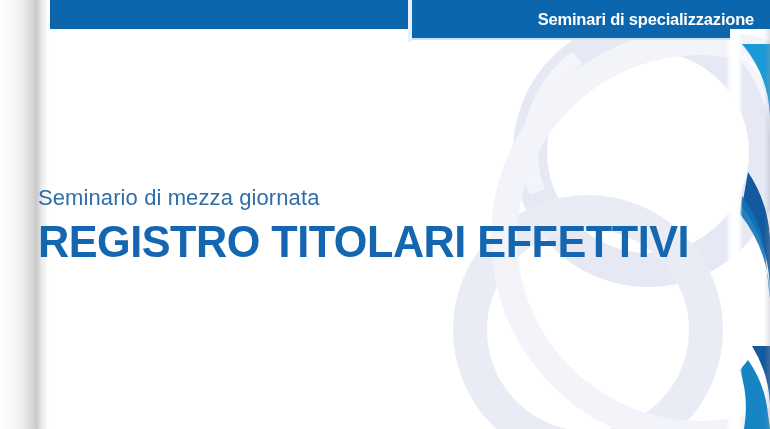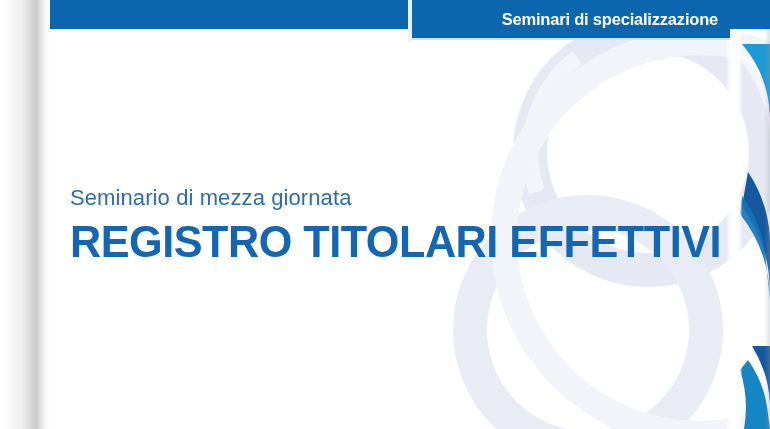--- a/index.html
+++ b/index.html
@@ -100,29 +100,29 @@
     display: flex;
     align-items: center;
     justify-content: flex-end;
     color: #ffffff;
     font-family: "Liberation Sans", sans-serif;
     font-size: 16.5px;
     font-weight: bold;
     letter-spacing: -0.2px;
     white-space: nowrap;
     z-index: 10;
+    padding-left: 36px;
   }
 
   
   .text-block {
     position: absolute;
     left: 38px;
     top: 186px;
     z-index: 12;
-    margin-left: 32px;
   }
   .kicker {
     color: #2e6ea8;
     font-family: "Liberation Sans", sans-serif;
     font-size: 22px;
     font-weight: normal;
     letter-spacing: 0.1px;
     line-height: 1.1;
     white-space: nowrap;
   }

